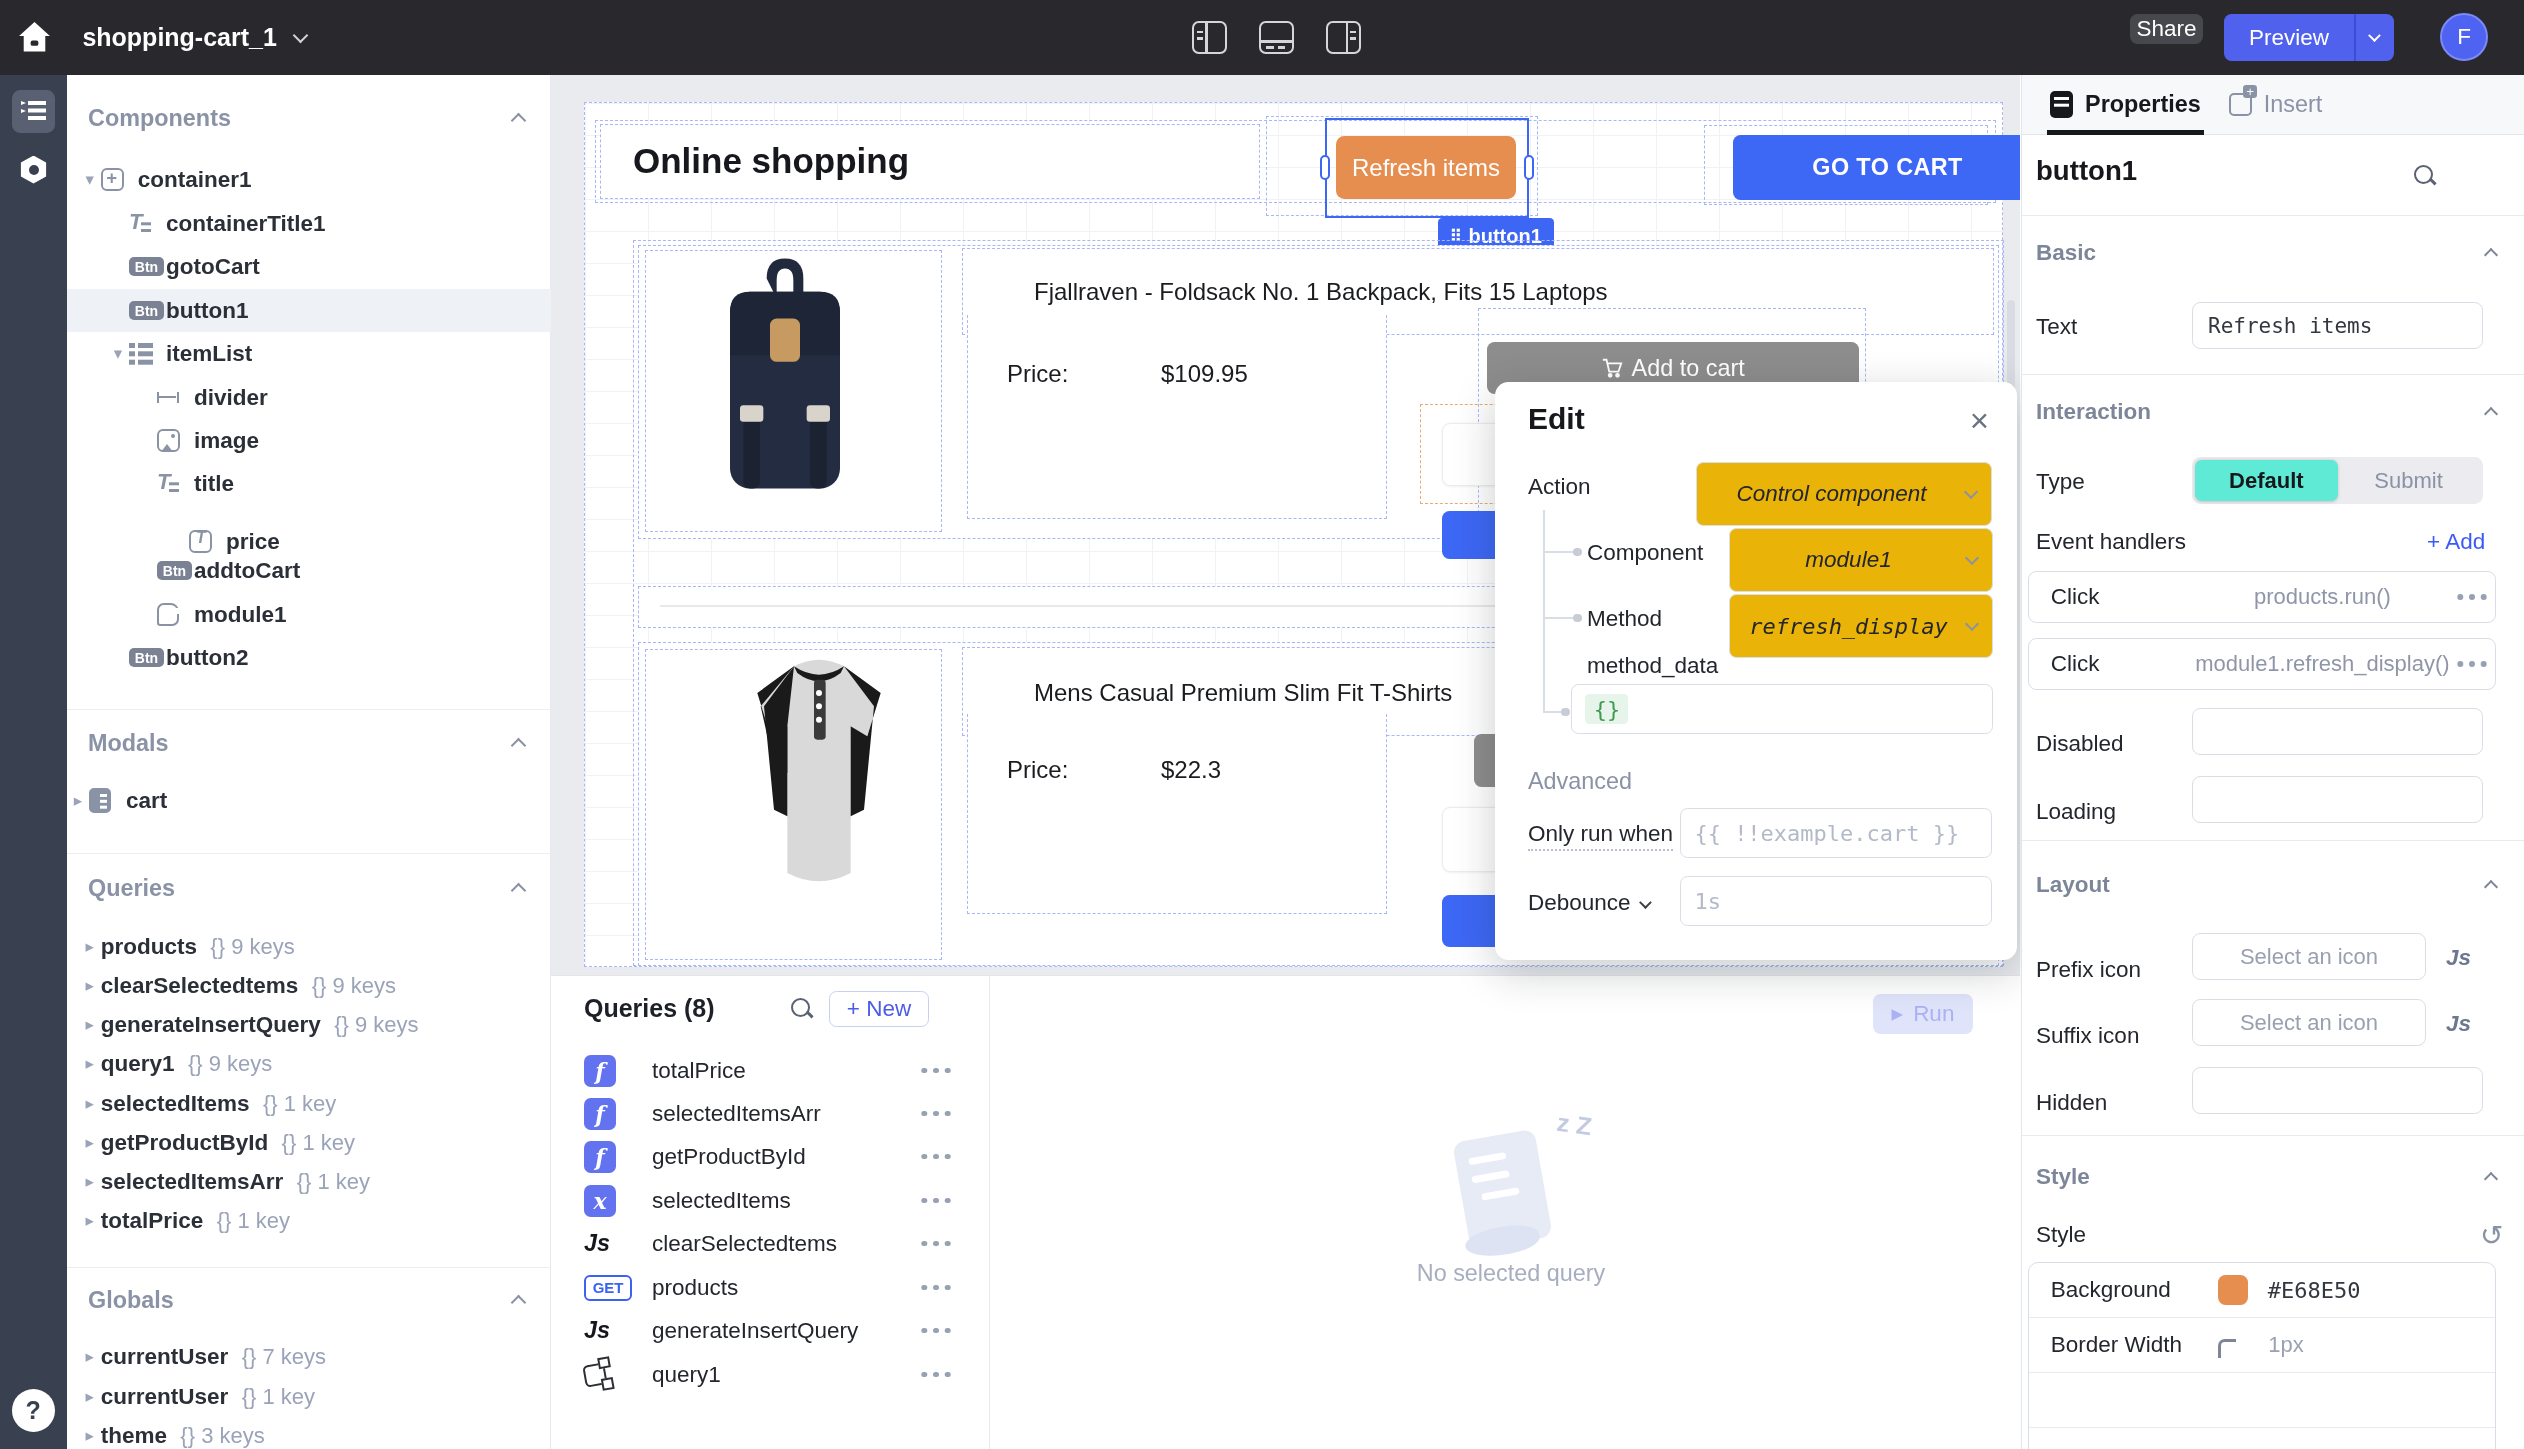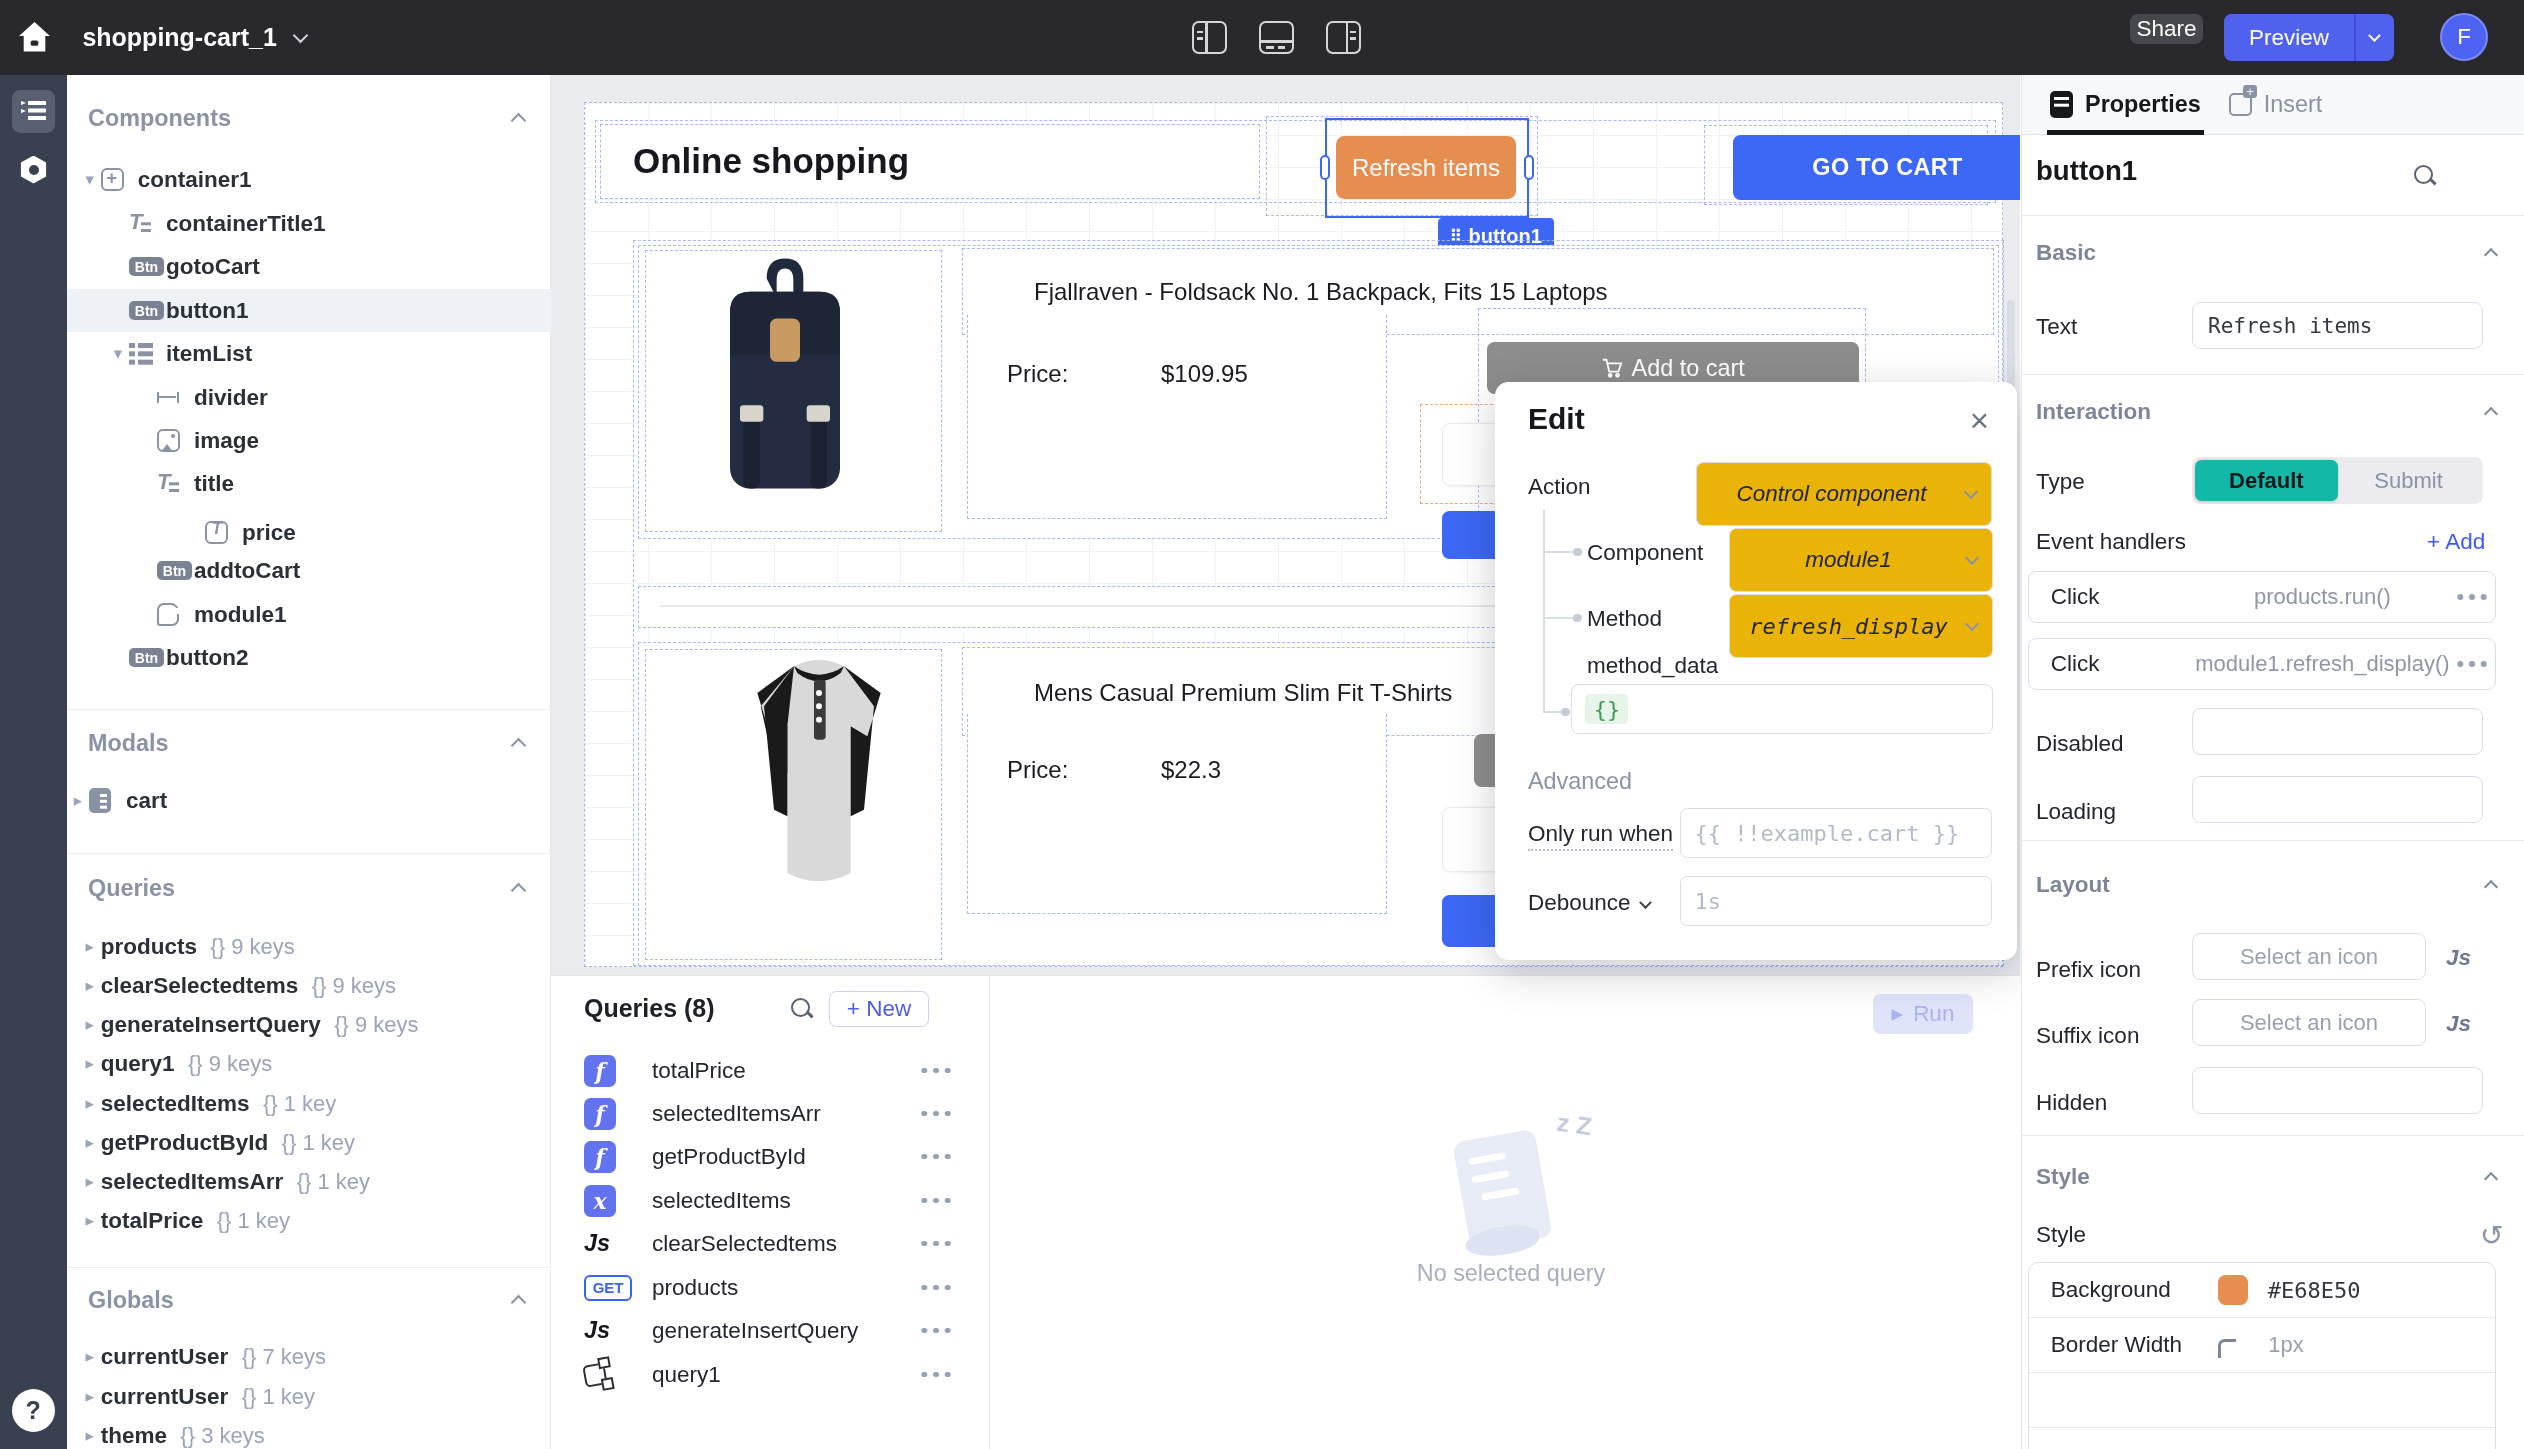--- a/index.html
+++ b/index.html
@@ -164,21 +164,21 @@
 #rsearch{position:absolute;left:392px;top:90px;}
 #rmenu{position:absolute;left:461px;top:107px;}
 #rmenu .dots{width:5px;height:5px;box-shadow:10px 0 0 #98a0b3,-10px 0 0 #98a0b3;}
 .rhr{position:absolute;left:0;width:504px;height:0.8px;background:#e8eaee;}
 .rsec{position:absolute;left:14px;font-size:22.5px;font-weight:700;color:#7d8698;}
 .rchev{position:absolute;left:464px;width:10px;height:10px;border-left:2.5px solid #7d8698;border-top:2.5px solid #7d8698;transform:rotate(45deg);}
 .rlabel{position:absolute;left:14px;font-size:22.5px;color:#23262d;}
 .rinput{position:absolute;left:170px;width:291px;height:47px;border:1.7px solid #d9dde5;border-radius:8.3px;background:#fff;display:flex;align-items:center;padding:0 15px;}
 .rinput .mono{font-size:21px;color:#33373f;}
 #seg{position:absolute;left:170px;top:382px;width:291px;height:47px;background:#ececf0;border-radius:8.3px;display:flex;padding:3.3px;}
-#seg .on{flex:1;background:#14b8a6;border-radius:6.7px;box-shadow:0 0.8px 3.3px rgba(0,0,0,.18);font-size:22px;font-weight:700;color:#17181c;display:flex;align-items:center;justify-content:center;}
+#seg .on{flex:1;background:#5eead4;border-radius:6.7px;box-shadow:0 0.8px 3.3px rgba(0,0,0,.18);font-size:22px;font-weight:700;color:#17181c;display:flex;align-items:center;justify-content:center;}
 #seg .off{flex:1;font-size:22px;color:#8a92a6;display:flex;align-items:center;justify-content:center;}
 #addbtn{position:absolute;left:405px;top:454px;font-size:22.5px;color:#3c5bf6;}
 .hcard{position:absolute;left:5.8px;width:468px;height:52px;border:1.7px solid #d9dde5;border-radius:8.3px;display:flex;align-items:center;}
 .hcard .hev{font-size:22.5px;color:#23262d;margin-left:22px;width:125px;}
 .hcard .hact{font-size:22px;color:#8f96a8;flex:1;text-align:center;}
 .hcard .dots{margin-right:20px;}
 .iconbtn{position:absolute;left:170px;width:234px;height:47px;border:1.7px solid #d9dde5;border-radius:8.3px;display:flex;align-items:center;justify-content:center;font-size:22px;color:#99a0b0;}
 .jsmark{position:absolute;left:424px;font-style:italic;font-weight:900;font-size:22.5px;color:#6e7790;}
 #undo{position:absolute;left:458px;top:1144px;font-size:28px;color:#8a92a6;}
 #styletable{position:absolute;left:5.8px;top:1187px;width:468px;height:262px;border:1.7px solid #d9dde5;border-radius:10px;overflow:hidden;}
@@ -296,21 +296,21 @@
         </span>
         <span class="tlabel">image</span>
       </div>
       <div class="trow" style="top: 387px; padding-left: 68px;">
         <span class="caret"></span>
         <span class="ticon ic-text">
           <i class="g"></i>
         </span>
         <span class="tlabel">title</span>
       </div>
-      <div class="trow" style="top: 436px; padding-left: 100px; margin-left: 16px;">
+      <div class="trow" style="top: 445px; padding-left: 100px;">
         <span class="caret"></span>
         <span class="ticon ic-priceT">
           <i class="g"></i>
         </span>
         <span class="tlabel">price</span>
       </div>
       <div class="trow" style="top: 474px; padding-left: 68px;">
         <span class="caret"></span>
         <span class="ticon ic-btn">
           <span class="badgeb">Btn</span>

